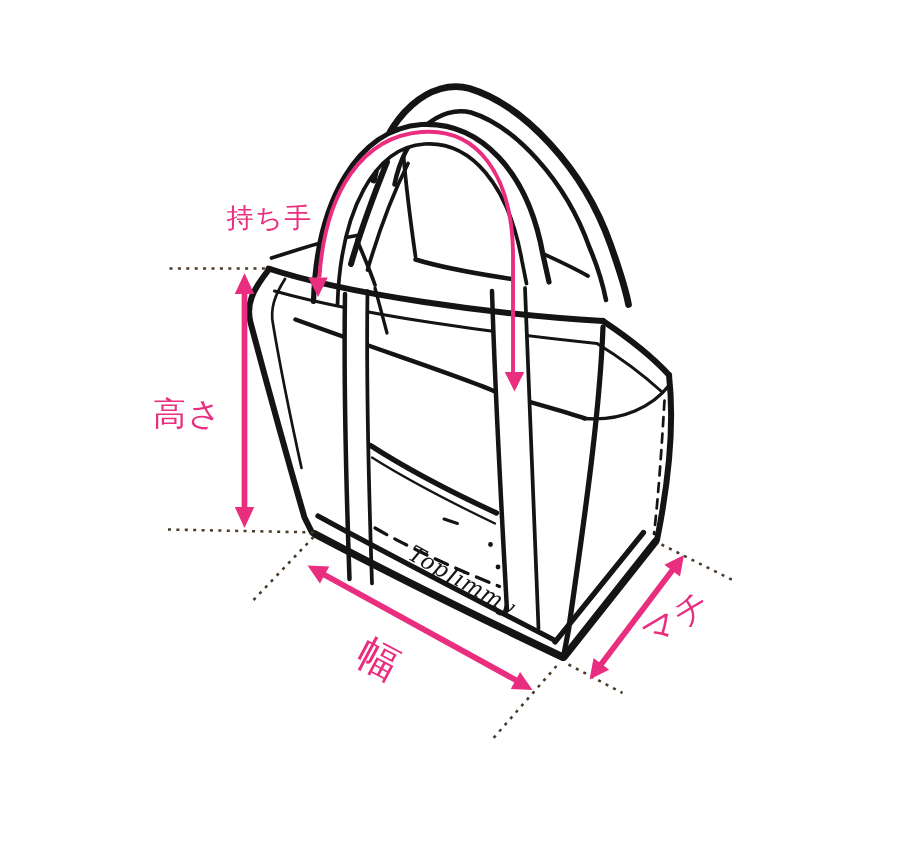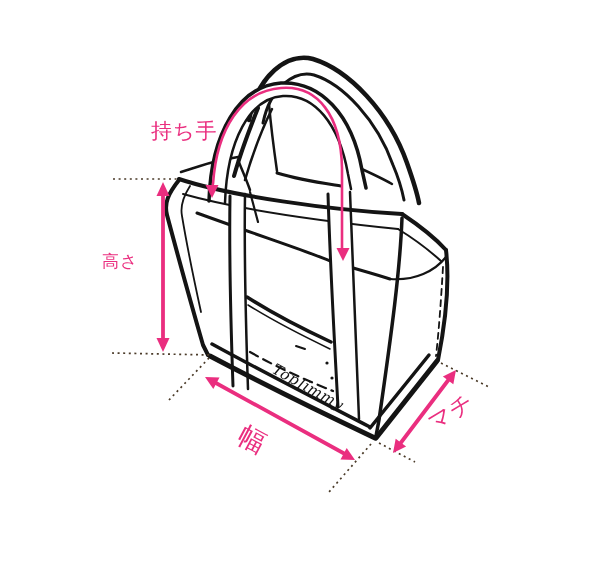--- a/index.html
+++ b/index.html
@@ -13,22 +13,22 @@
     position:relative;width:600px;height:570px;
     background:var(--background);overflow:hidden;
     font-family:"Liberation Sans",sans-serif;
   }
   .stage svg{position:absolute;left:0;top:0;}
   .label{
     position:absolute;color:var(--accent);
     font-weight:400;white-space:nowrap;line-height:1;
     user-select:none;
   }
-  .label-handle{left:151px;top:120px;font-size:21px;letter-spacing:1px;}
-  .label-height{left:102px;top:253px;font-size:17px;letter-spacing:1px;}
+  .label-handle{left:151px;top:136px;font-size:18px;letter-spacing:1px;}
+  .label-height{left:102px;top:265px;font-size:22px;letter-spacing:1px;}
   .label-width{
     left:252px;top:440px;font-size:27px;
     transform:translate(-50%,-50%) rotate(28deg);
   }
   .label-gusset{
     left:451px;top:412px;font-size:23px;letter-spacing:1px;
     transform:translate(-50%,-50%) rotate(-31deg);
   }
   .logo{
     position:absolute;left:308px;top:387px;

